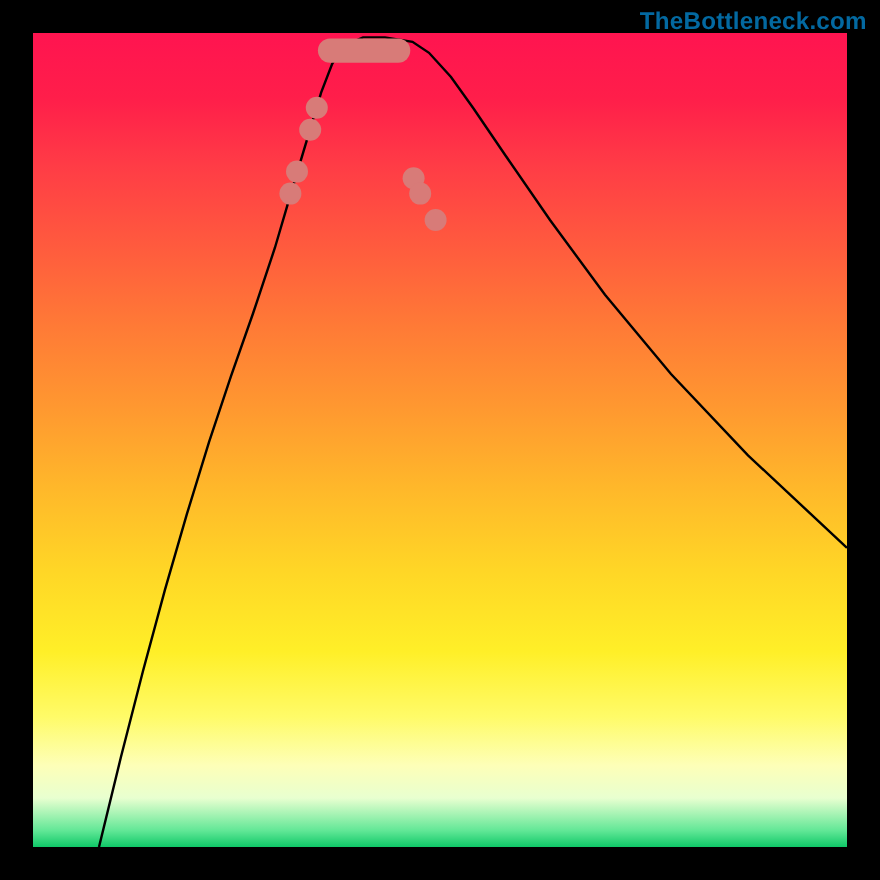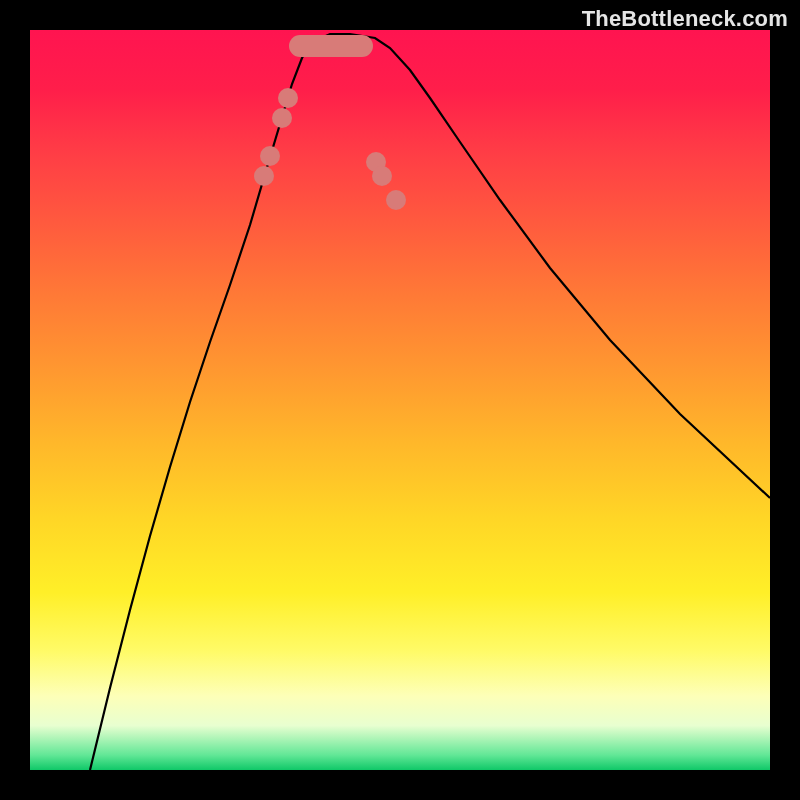--- a/index.html
+++ b/index.html
@@ -32,21 +32,21 @@
       #61e796 98%,
       #0fc868 100%);
   }
   .watermark {
     position: absolute;
     top: 6px;
     right: 12px;
     font-family: Arial, Helvetica, sans-serif;
     font-size: 22px;
     font-weight: 600;
-    color: #e5e5e5;
+    color: #0369a1;
     letter-spacing: 0.2px;
     user-select: none;
   }
   svg.curve {
     position: absolute;
     left: 0;
     top: 0;
     width: 740px;
     height: 740px;
   }

